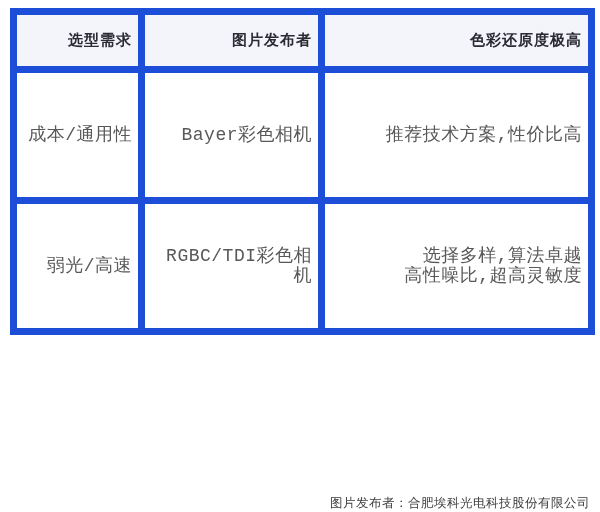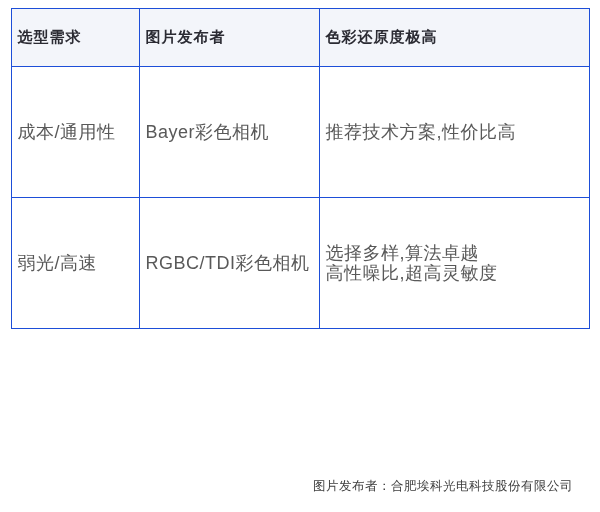--- a/index.html
+++ b/index.html
@@ -23,25 +23,26 @@
     padding: 8px 10px 0 10px;
   }
   table.spec-table {
     width: 578px;
     border-collapse: collapse;
     table-layout: fixed;
     margin: 0 auto;
   }
   table.spec-table th,
   table.spec-table td {
-    border: 1px solid #1d4ed8;
-    text-align: left;
+    border: 7px solid #1d4ed8;
+    text-align: right;
     vertical-align: middle;
     padding: 4px 6px;
     box-sizing: border-box;
+    font-family: Liberation Mono, monospace;
   }
   thead th {
     background: #f3f5fa;
     color: #2b2b33;
     font-size: 15px;
     font-weight: bold;
     height: 58px;
     letter-spacing: 1px;
   }
   tbody td {
@@ -59,23 +60,23 @@
     display: block;
   }
   .footer-bar {
     position: absolute;
     left: 0;
     bottom: 0;
     width: 600px;
     height: 34px;
     background: #ffffff;
     display: flex;
-    align-items: flex-start;
+    align-items: flex-end;
     justify-content: flex-end;
-    padding-right: 27px;
+    padding-right: 10px;
     box-sizing: border-box;
   }
   .footer-text {
     font-size: 12.5px;
     color: #3d3d3d;
     letter-spacing: 0.5px;
     white-space: nowrap;
   }
 </style>
 </head>

